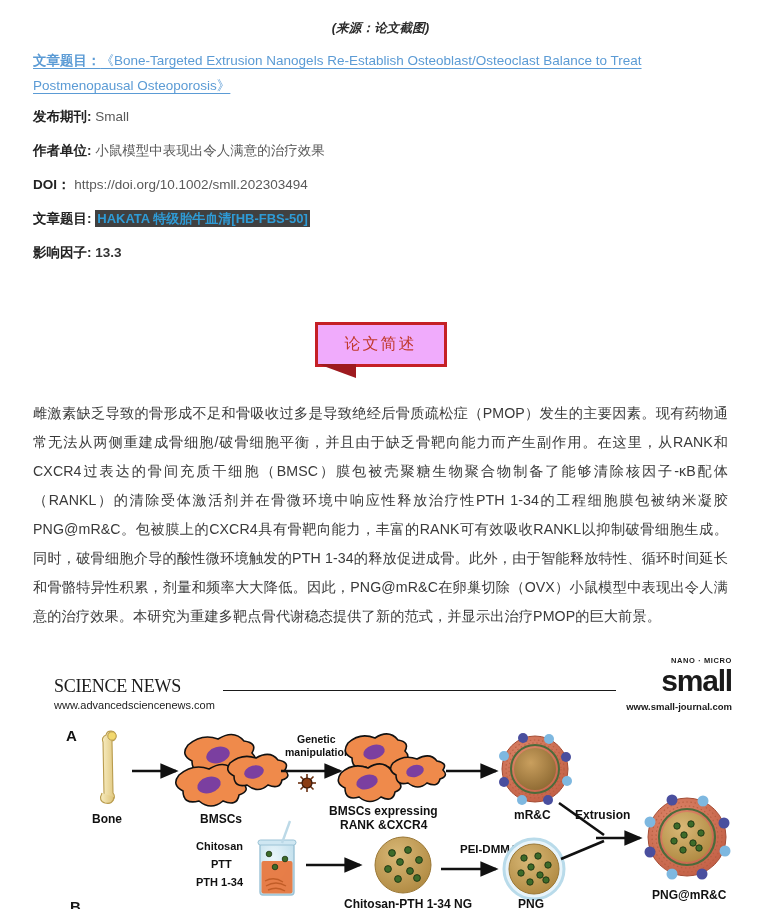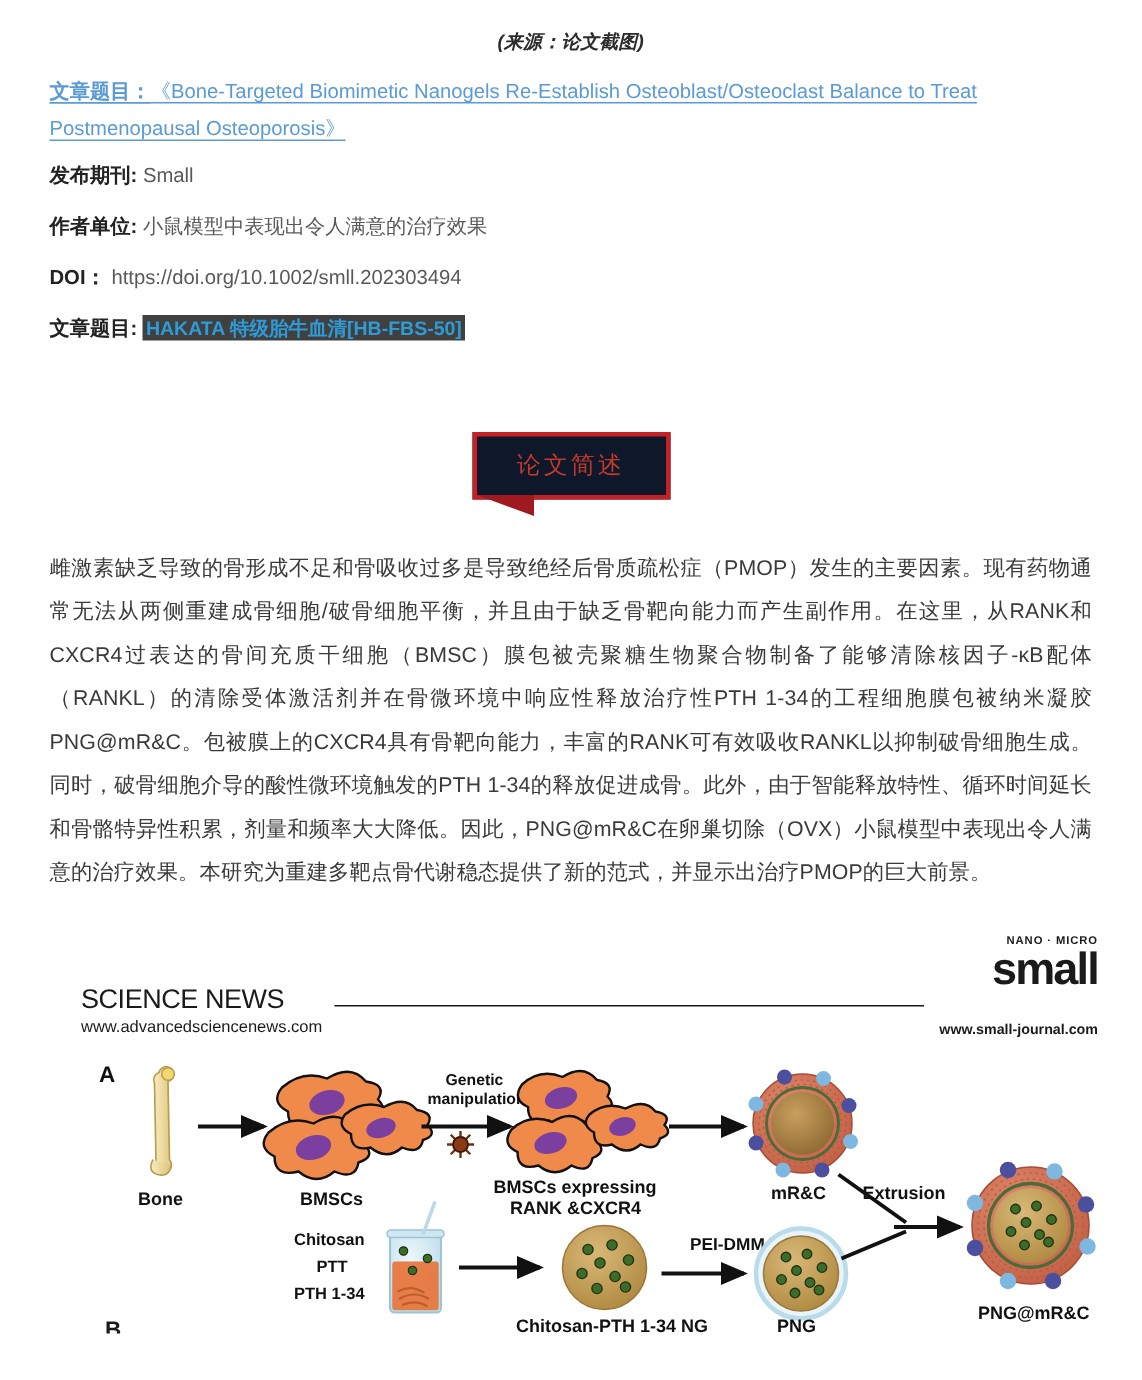--- a/index.html
+++ b/index.html
@@ -78,21 +78,21 @@
   .badge-wrap {
     margin-top: 56px;
     display: flex;
     justify-content: center;
     position: relative;
   }
   .badge {
     position: relative;
     border: 3px solid #c52026;
     padding: 9px 27px;
-    background: #0f172a;
+    background: #f0abfc;
   }
   .badge-text {
     color: #c0392b;
     font-size: 16px;
     letter-spacing: 2px;
     font-family: "DejaVu Sans", sans-serif;
   }
   .badge-tail {
     position: absolute;
     left: 0px;
@@ -127,38 +127,38 @@
     justify-content: space-between;
     padding: 0 6px;
   }
   .asn-block { line-height: 1; }
   .asn-adv {
     font-size: 20px; font-weight: bold; color: #1a1a1a;
     letter-spacing: -0.6px; font-family: "Liberation Sans", sans-serif;
   }
   .asn-sci {
     font-size: 18px; color: #1a1a1a; letter-spacing: -0.3px;
-    margin-top: 1px; font-family: Liberation Sans, sans-serif;
+    margin-top: 1px; font-family: Liberation Serif, serif;
   }
   .asn-url {
     font-size: 11px; font-weight: normal; color: #1a1a1a; margin-top: 5px;
   }
   .hdr-rule {
     flex: 1; height: 1px; background: #1a1a1a; margin: 0 10px 20px 8px;
   }
   .small-block { text-align: right; line-height: 1; }
   .small-nano {
     font-size: 7.5px; font-weight: bold; color: #1a1a1a; letter-spacing: .6px;
   }
   .small-word {
     font-size: 30px; font-weight: bold; color: #1a1a1a;
     letter-spacing: -1.2px; margin-top: 1px;
     font-family: "Liberation Sans", sans-serif;
   }
-  .small-url { font-size: 9.5px; font-weight: bold; color: #1a1a1a; margin-top: 20px; }
+  .small-url { font-size: 9.5px; font-weight: bold; color: #1a1a1a; margin-top: 6px; }
 
   
   .scheme {
     position: relative;
     height: 190px;
     margin-top: 8px;
     overflow: hidden;
   }
   .scheme svg { display: block; }
   .panel-b {
@@ -170,21 +170,21 @@
 </head>
 <body>
 
 <div class="page">
 
   <div class="source-caption">(来源：论文截图)</div>
 
   <div class="meta">
 
     <div class="title-row">
-      <span class="title-link"><span class="title-label">文章题目：</span><span>《Bone-Targeted Biomimetic Nanogels Re-Establish Osteoblast/Osteoclast Balance to Treat Postmenopausal Osteoporosis》</span></span>
+      <span class="title-link"><span class="title-label">文章题目：</span><span>《Bone-Targeted Extrusion Nanogels Re-Establish Osteoblast/Osteoclast Balance to Treat Postmenopausal Osteoporosis》</span></span>
     </div>
 
     <div class="meta-row">
       <span class="meta-label">发布期刊:</span>
       <span class="meta-value">Small</span>
     </div>
 
     <div class="meta-row">
       <span class="meta-label">作者单位:</span>
       <span class="meta-value">小鼠模型中表现出令人满意的治疗效果</span>
@@ -193,20 +193,24 @@
     <div class="meta-row">
       <span class="meta-label">DOI：</span>
       <span class="meta-value">https://doi.org/10.1002/smll.202303494</span>
     </div>
 
     <div class="meta-row">
       <span class="meta-label">文章题目:</span>
       <span class="reagent-link">HAKATA 特级胎牛血清[HB-FBS-50]</span>
     </div>
 
+    <div class="meta-row">
+      <span class="meta-label">影响因子:</span>
+      <span class="impact-value">13.3</span>
+    </div>
 
   </div>
 
   <div class="badge-wrap">
     <div class="badge">
       <span class="badge-text">论文简述</span>
       <span class="badge-tail"></span>
     </div>
   </div>
 

